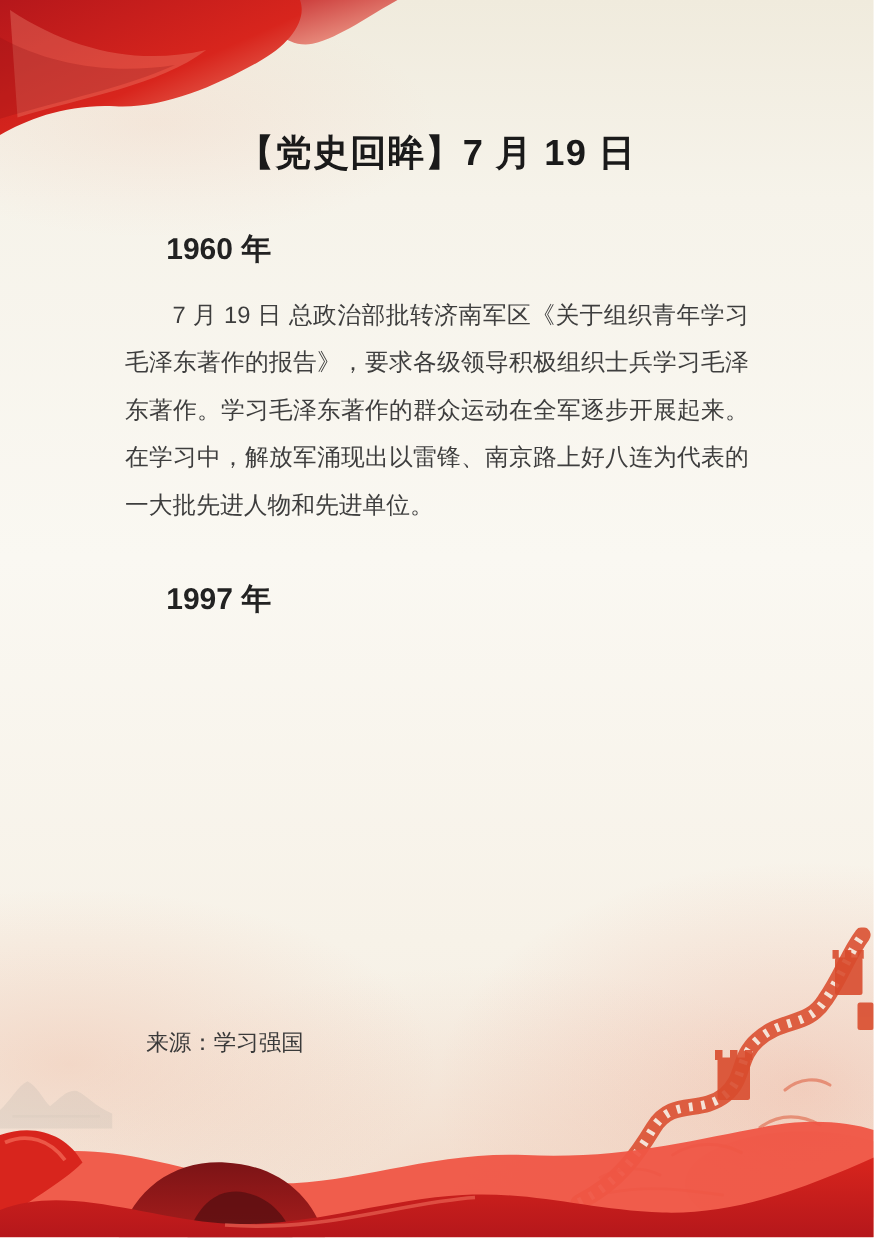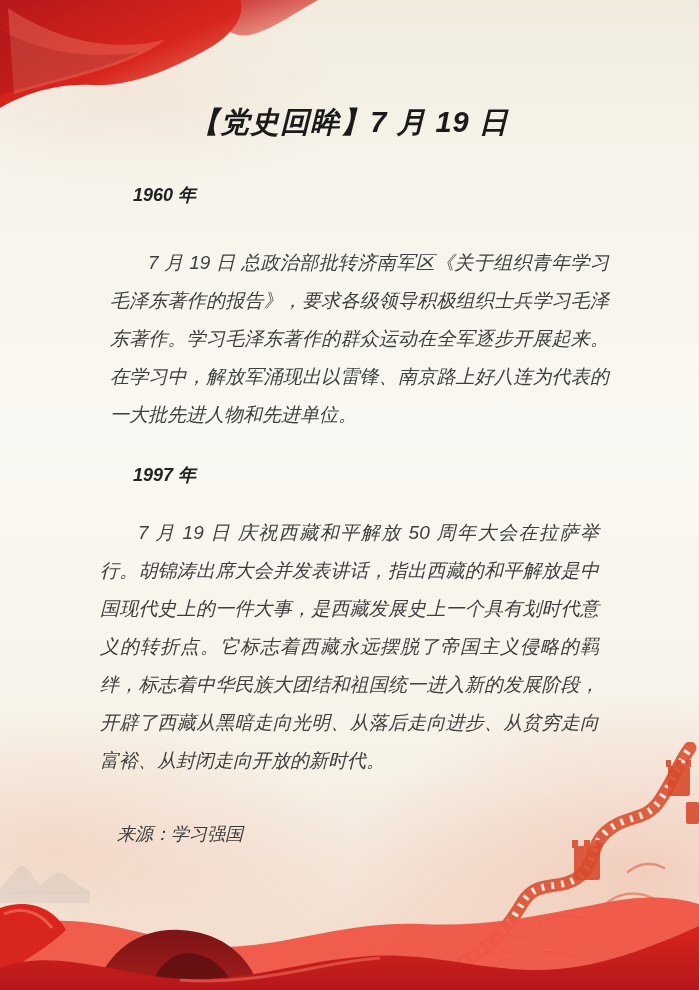--- a/index.html
+++ b/index.html
@@ -8,43 +8,42 @@
     font-family:"Liberation Sans","DejaVu Sans",sans-serif;
   }
   .page{
     position:absolute;inset:0;
     background:
       radial-gradient(420px 200px at 8% 86%, rgba(236,160,130,.30), transparent 70%),
       radial-gradient(520px 260px at 55% 97%, rgba(238,170,140,.28), transparent 72%),
       radial-gradient(420px 260px at 92% 88%, rgba(233,125,95,.28), transparent 70%),
       radial-gradient(320px 130px at 18% 10%, rgba(242,185,165,.18), transparent 70%),
       linear-gradient(180deg,#f0ebdd 0%,#f6f3ea 16%,#faf8f2 45%,#f7f2e8 76%,#f3ece1 100%);
-    font-style: italic;
   }
   .deco{position:absolute;pointer-events:none;}
   .ribbon-top{left:0;top:0;width:330px;height:115px;}
   .mountains-left{left:0;top:843px;width:90px;height:60px;opacity:.45;}
   .great-wall{left:428px;top:742px;width:271px;height:232px;}
   .waves-bottom{left:0;top:890px;width:699px;height:100px;}
   .title{
     position:absolute;left:0;top:103px;width:699px;text-align:center;
     font-size:29px;font-weight:700;color:#1a1a1a;letter-spacing:1px;
   }
   .year-heading{
     position:absolute;left:133px;width:480px;
-    font-size:18px;font-weight:700;color:#222;
+    font-size:24px;font-weight:700;color:#222;
   }
   .year-1960{top:183px;}
   .year-2001{top:463px;}
   .para{
     position:absolute;left:100px;width:499px;
     font-size:19px;line-height:38px;color:#3e3e3e;
     text-align:justify;text-indent:2em;
   }
-  .para-1{top:244px;margin-left:10px;}
+  .para-1{top:234px;}
   .para-2{top:514px;}
   .source{
     position:absolute;left:117px;top:822px;
     font-size:18px;color:#3a3a3a;
   }
 </style>
 </head>
 <body>
 
 <div class="page">
@@ -71,21 +70,20 @@
     <path d="M0,45 C8,38 14,26 22,22 C30,26 34,36 40,42 C48,36 54,28 62,30 C70,34 76,42 90,48 L90,60 L0,60 Z" fill="#b9b4ab" opacity="0.55"></path>
     <path d="M10,50 L80,50" stroke="#b9b4ab" stroke-width="2" opacity="0.4"></path>
   </svg>
 
   <div class="title">【党史回眸】7 月 19 日</div>
 
   <div class="year-heading year-1960">1960 年</div>
   <div class="para para-1">7 月 19 日  总政治部批转济南军区《关于组织青年学习毛泽东著作的报告》，要求各级领导积极组织士兵学习毛泽东著作。学习毛泽东著作的群众运动在全军逐步开展起来。在学习中，解放军涌现出以雷锋、南京路上好八连为代表的一大批先进人物和先进单位。</div>
 
   <div class="year-heading year-2001">1997 年</div>
-  <div class="para para-2">7 月 19 日  庆祝西藏和平解放 50 周年大会在拉萨举行。胡锦涛出席大会并发表讲话，指出西藏的和平解放是中国现代史上的一件大事，是西藏发展史上一个具有划时代意义的转折点。它标志着西藏永远摆脱了帝国主义侵略的羁绊，标志着中华民族大团结和祖国统一进入新的发展阶段，开辟了西藏从黑暗走向光明、从落后走向进步、从贫穷走向富裕、从封闭走向开放的新时代。</div>
 
   <div class="source">来源：学习强国</div>
 
   <svg class="deco great-wall" viewBox="0 0 271 232" xmlns="http://www.w3.org/2000/svg">
     <ellipse cx="215" cy="205" rx="95" ry="42" fill="#e2523a" opacity="0.22"></ellipse>
     <path d="M35,220 C68,204 84,178 95,160 C110,136 132,150 152,134 C168,121 162,104 178,90 C198,72 218,80 232,58 C246,38 250,22 262,6" fill="none" stroke="#d94c2e" stroke-width="13" stroke-linecap="round" opacity="0.88"></path>
     <path d="M35,220 C68,204 84,178 95,160 C110,136 132,150 152,134 C168,121 162,104 178,90 C198,72 218,80 232,58 C246,38 250,22 262,6" fill="none" stroke="#f7f2e8" stroke-width="7" stroke-dasharray="3 7" opacity="0.9"></path>
     <g fill="#d94c2e" opacity="0.9">
       <rect x="146" y="104" width="26" height="34" rx="2"></rect>
       <rect x="144" y="98" width="6" height="8"></rect>

